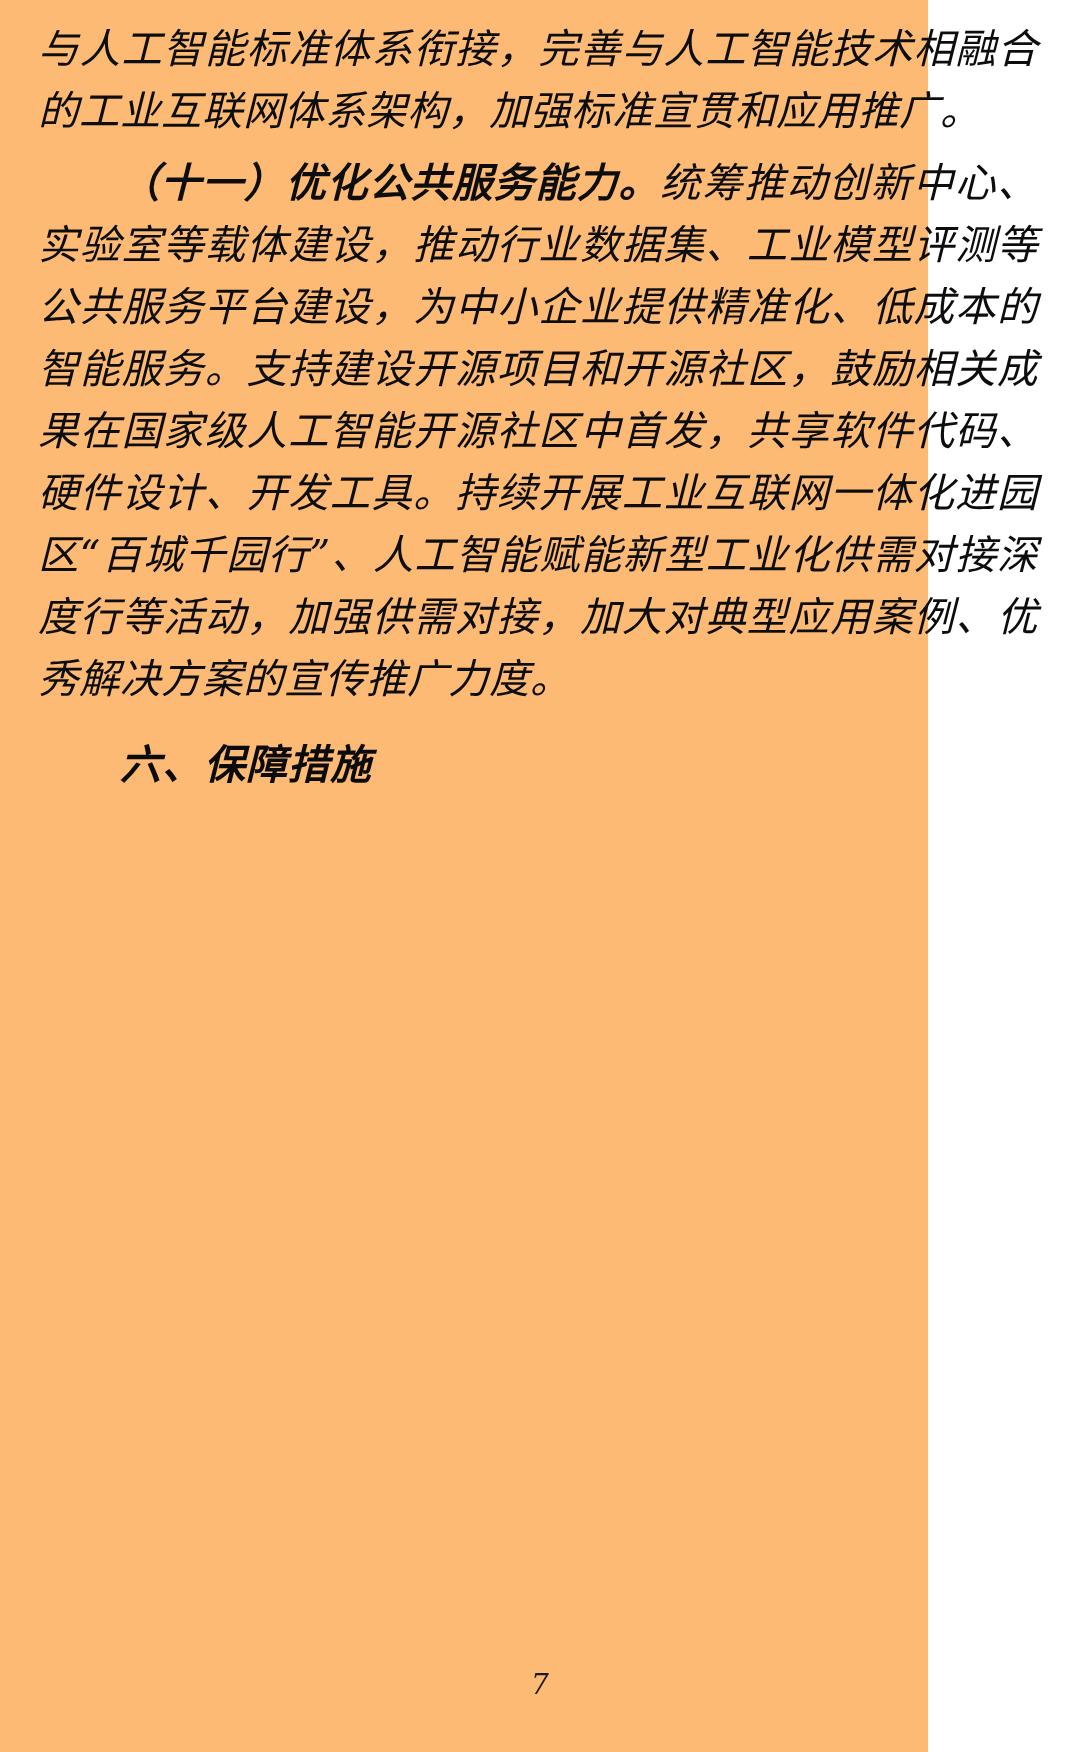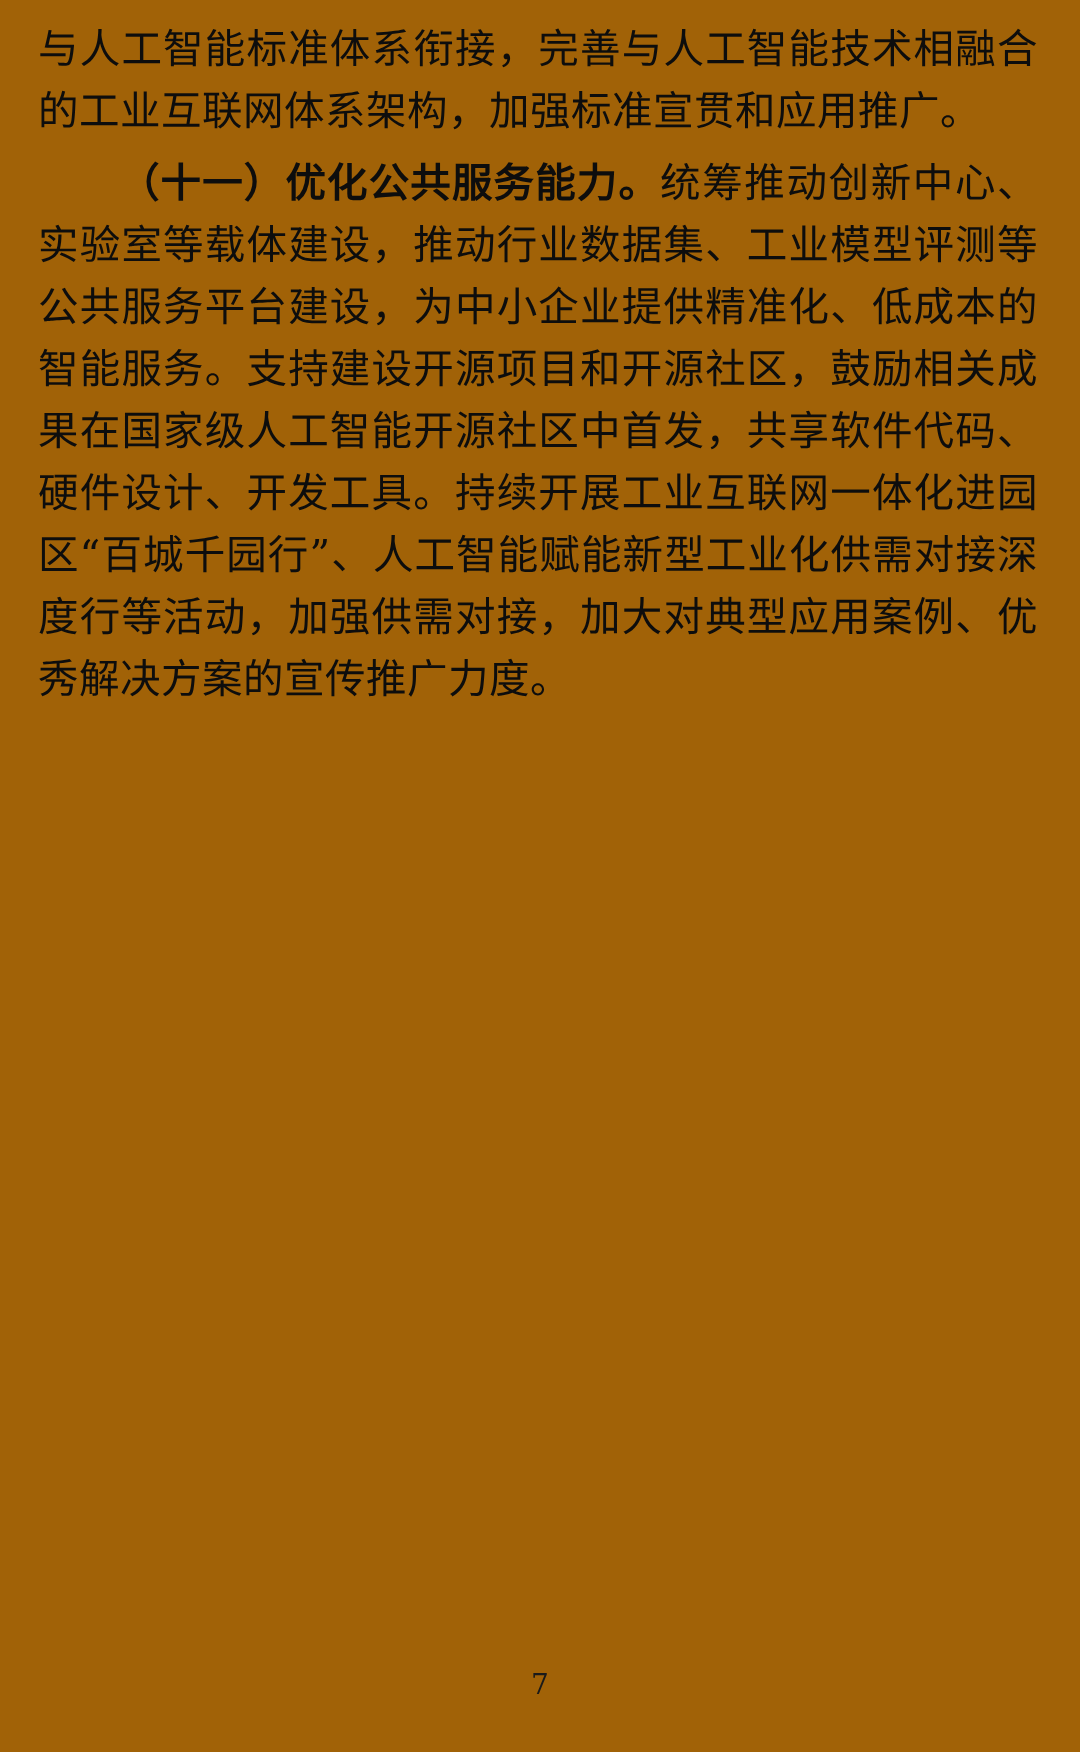--- a/index.html
+++ b/index.html
@@ -11,23 +11,24 @@
     width: 1080px;
     height: 1752px;
     position: relative;
     font-family: "DejaVu Serif", "Liberation Serif", serif;
     color: #101010;
     overflow: hidden;
   }
   .page {
     position: absolute;
     left: 0; top: 0;
-    width: 1080px;
+    width: 928px;
     height: 1752px;
-    background: #a16207;
+    background: #fdba74;
+    font-style: italic;
   }
   .content {
     position: absolute;
     left: 38px;
     top: 18px;
     width: 1000px;
   }
   p.para {
     margin: 0 0 0 0;
     font-size: 40.5px;
@@ -76,20 +77,21 @@
   <div class="content">
 
     <p class="para">与人工智能标准体系衔接，完善与人工智能技术相融合的工业互联网体系架构，加强标准宣贯和应用推广。</p>
 
     <div class="spacer-sm"></div>
 
     <p class="para indent"><span class="bold-run">（十一）优化公共服务能力。</span><span>统筹推动创新中心、实验室等载体建设，推动行业数据集、工业模型评测等公共服务平台建设，为中小企业提供精准化、低成本的智能服务。支持建设开源项目和开源社区，鼓励相关成果在国家级人工智能开源社区中首发，共享软件代码、硬件设计、开发工具。持续开展工业互联网一体化进园区“百城千园行”、人工智能赋能新型工业化供需对接深度行等活动，加强供需对接，加大对典型应用案例、优秀解决方案的宣传推广力度。</span></p>
 
     <div class="spacer-sm"></div>
 
+    <h2 class="heading">六、保障措施</h2>
 
     <div class="spacer-sm"></div>
 
 
   </div>
 
   <div class="page-number">7</div>
 </div>
 
 </body></html>

